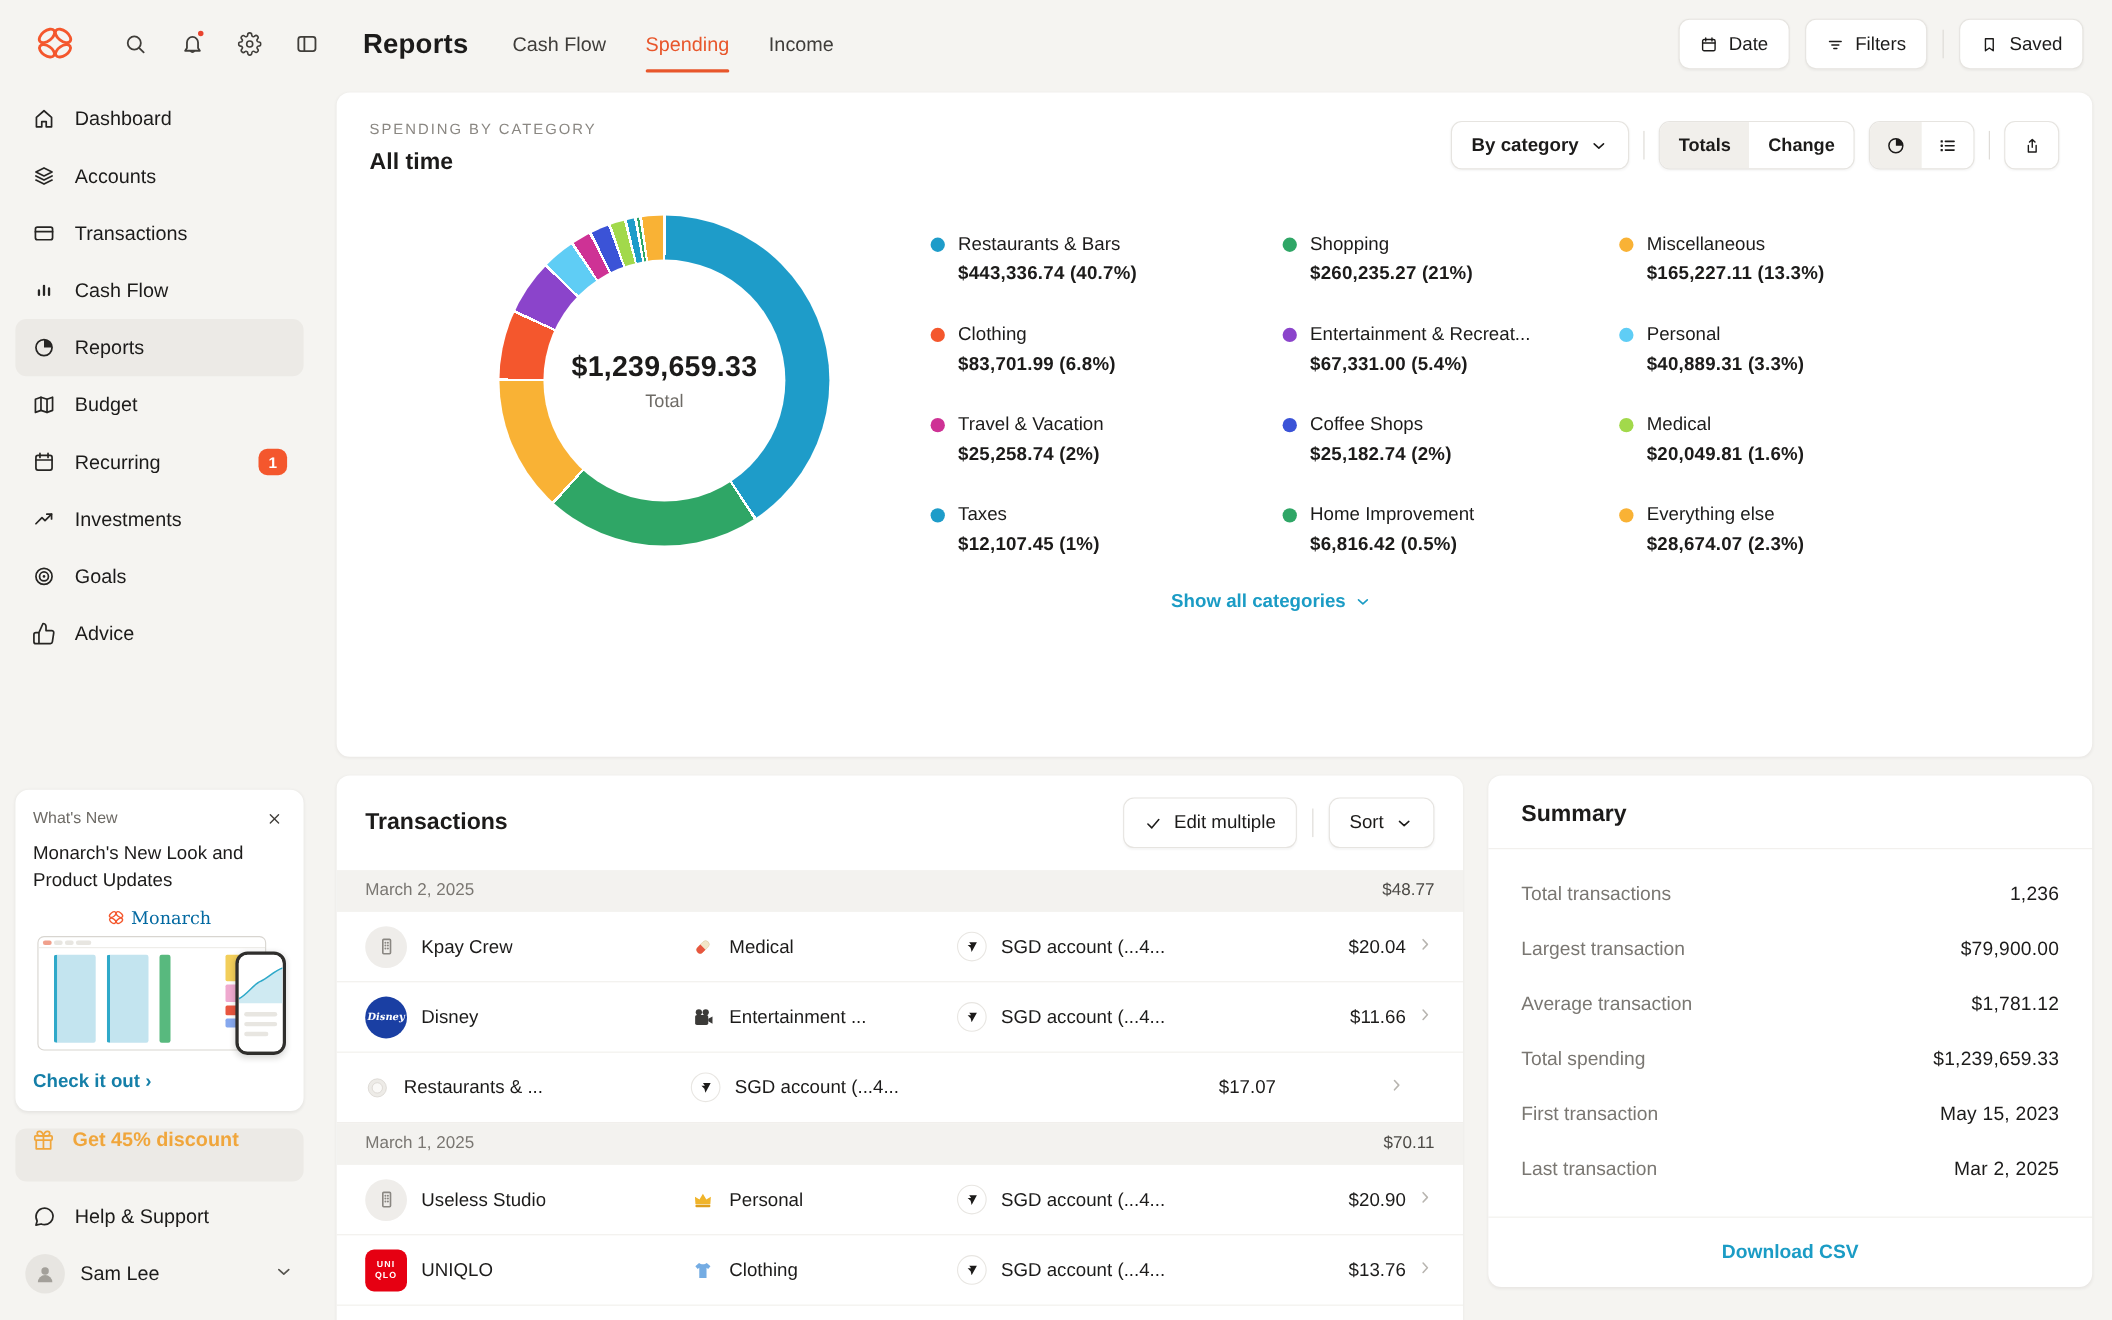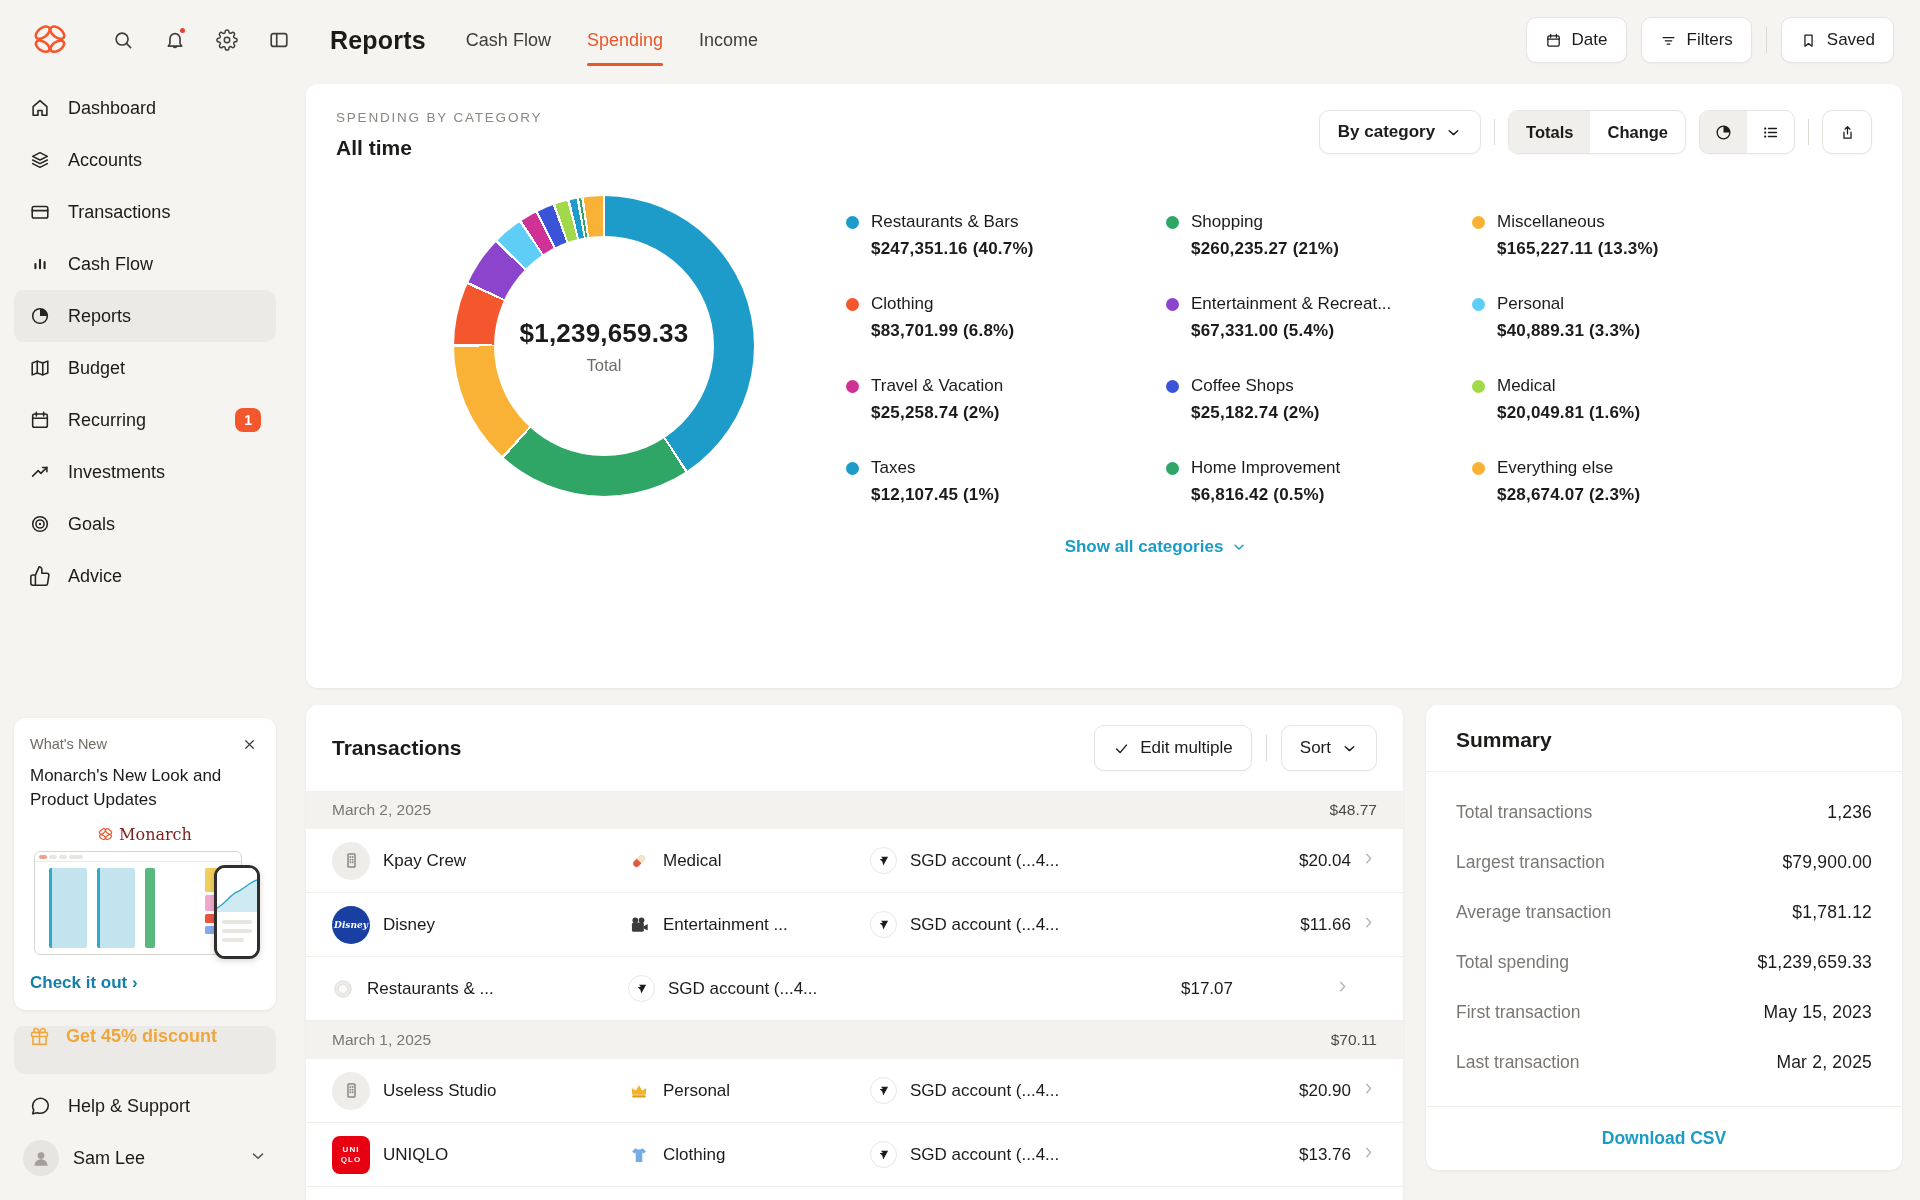--- a/index.html
+++ b/index.html
@@ -37,21 +37,21 @@
   .side-item{height:52px;border-radius:10px;display:flex;align-items:center;gap:17px;padding:0 15px;font-size:18px;color:var(--text);cursor:pointer;flex:none;}
   .side-item svg{width:22px;height:22px;flex:none;color:#262523;}
   .side-item.active{background:var(--pill);}
   .side-badge{margin-left:auto;background:var(--orange);color:#fff;font-size:14px;font-weight:700;padding:4px 9px;border-radius:8px;}
 
   .wn-card{margin-top:auto;background:#fff;border-radius:12px;padding:15px 16px 17px;box-shadow:0 1px 3px rgba(27,25,22,.07);}
   .wn-head{display:flex;align-items:center;justify-content:space-between;color:#6E6B66;font-size:14.5px;}
   .wn-close{width:22px;height:22px;display:flex;align-items:center;justify-content:center;color:#403E3A;cursor:pointer;}
   .wn-close svg{width:15px;height:15px;}
   .wn-title{font-size:17px;line-height:1.4;margin-top:9px;color:var(--text);}
-  .wn-brand{display:flex;align-items:center;justify-content:center;gap:6px;margin:13px 0 7px;font-family:"DejaVu Serif","Liberation Serif",serif;font-size:16px;color:#7f1d1d;}
+  .wn-brand{display:flex;align-items:center;justify-content:center;gap:6px;margin:13px 0 7px;font-family:"DejaVu Serif","Liberation Serif",serif;font-size:16px;color:#0369a1;}
   .wn-shot{position:relative;height:110px;margin:0 2px;}
   .wn-browser{position:absolute;left:2px;right:16px;top:0;bottom:6px;background:#fff;border:1px solid #D8D5D0;border-radius:6px;overflow:hidden;}
   .wn-browser .bar{height:10px;border-bottom:1px solid #EDEBE7;display:flex;align-items:center;gap:2px;padding:0 4px;}
   .wn-browser .bar i{width:8px;height:4px;border-radius:2px;background:#E8E6E1;}
   .wn-browser .bar i.r{background:#F0A08C;}
   .wn-flow{display:flex;gap:10px;padding:6px 6px 0 14px;height:86px;}
   .wn-col{border-radius:2px;}
   .wn-minis{display:flex;flex-direction:column;gap:3px;margin-left:auto;margin-right:4px;}
   .wn-minis i{display:block;border-radius:1.5px;}
   .wn-phone{position:absolute;right:-2px;top:14px;width:46px;height:94px;background:#fff;border:3px solid #2F2E2C;border-radius:11px;overflow:hidden;box-shadow:0 2px 6px rgba(27,25,22,.18);}
@@ -115,21 +115,21 @@
   .m-icon.uniqlo{background:#E60012;border-radius:8px;flex-direction:column;}
   .m-icon.uniqlo span{display:block;color:#fff;font-size:8px;font-weight:700;letter-spacing:1px;line-height:1.15;}
   .c-icon{width:22px;height:22px;flex:none;}
   .c-icon svg{width:22px;height:22px;}
   .w-icon{width:27px;height:27px;border-radius:50%;background:#fff;border:1px solid #E8E6E2;display:flex;align-items:center;justify-content:center;flex:none;}
   .w-icon svg{width:14px;height:14px;}
   .tx-amount{text-align:right;font-size:17px;}
   .tx-chev{color:#B8B5B0;justify-self:end;}
   .tx-chev svg{width:17px;height:17px;}
 
-  .sum-card{width:476px;flex:none;}
+  .sum-card{width:549px;flex:none;}
   .sum-head{padding:23px 30px 19px;font-size:21px;font-weight:700;border-bottom:1px solid var(--rowline);}
   .sum-body{padding:15px 30px 6px;}
   .sum-row{display:flex;align-items:center;justify-content:space-between;padding:14.5px 0;font-size:17.5px;}
   .sum-label{color:var(--muted);}
   .sum-value{color:var(--text);font-weight:500;letter-spacing:.2px;}
   .sum-foot{border-top:1px solid var(--rowline);margin-top:13px;padding:21px 0;text-align:center;color:var(--teal);font-weight:700;font-size:17.5px;cursor:pointer;}
   .ellip{white-space:nowrap;overflow:hidden;text-overflow:clip;}
 </style>
 </head>
 <body>
@@ -434,21 +434,21 @@
             <div class="donut" id="donut" style="background: conic-gradient(rgb(255, 255, 255) 0deg, rgb(255, 255, 255) 0.5deg, rgb(30, 156, 201) 0.5deg, rgb(30, 156, 201) 146.167deg, rgb(255, 255, 255) 146.167deg, rgb(255, 255, 255) 147.167deg, rgb(47, 166, 102) 147.167deg, rgb(47, 166, 102) 221.842deg, rgb(255, 255, 255) 221.842deg, rgb(255, 255, 255) 222.842deg, rgb(249, 178, 53) 222.842deg, rgb(249, 178, 53) 269.77deg, rgb(255, 255, 255) 269.77deg, rgb(255, 255, 255) 270.77deg, rgb(244, 87, 45) 270.77deg, rgb(244, 87, 45) 294.275deg, rgb(255, 255, 255) 294.275deg, rgb(255, 255, 255) 295.275deg, rgb(139, 68, 203) 295.275deg, rgb(139, 68, 203) 313.734deg, rgb(255, 255, 255) 313.734deg, rgb(255, 255, 255) 314.734deg, rgb(95, 205, 245) 314.734deg, rgb(95, 205, 245) 325.626deg, rgb(255, 255, 255) 325.626deg, rgb(255, 255, 255) 326.626deg, rgb(206, 50, 149) 326.626deg, rgb(206, 50, 149) 332.833deg, rgb(255, 255, 255) 332.833deg, rgb(255, 255, 255) 333.833deg, rgb(59, 83, 215) 333.833deg, rgb(59, 83, 215) 340.041deg, rgb(255, 255, 255) 340.041deg, rgb(255, 255, 255) 341.041deg, rgb(162, 217, 75) 341.041deg, rgb(162, 217, 75) 345.806deg, rgb(255, 255, 255) 345.806deg, rgb(255, 255, 255) 346.806deg, rgb(30, 156, 201) 346.806deg, rgb(30, 156, 201) 349.41deg, rgb(255, 255, 255) 349.41deg, rgb(255, 255, 255) 350.41deg, rgb(47, 166, 102) 350.41deg, rgb(47, 166, 102) 351.212deg, rgb(255, 255, 255) 351.212deg, rgb(255, 255, 255) 352.212deg, rgb(249, 178, 53) 352.212deg, rgb(249, 178, 53) 359.5deg, rgb(255, 255, 255) 359.5deg, rgb(255, 255, 255) 360deg);"></div>
             <div class="donut-hole">
               <div class="donut-total">$1,239,659.33</div>
               <div class="donut-sub">Total</div>
             </div>
           </div>
           <div class="legend">
             <div class="legend-grid" id="legend-grid">
                 <div class="li">
                   <span class="li-dot" style="background:#1E9CC9"></span>
-                  <span><span class="li-name">Restaurants &amp; Bars</span><br><span class="li-val" style="display:inline-block">$247,351.16 (40.7%)</span></span>
+                  <span><span class="li-name">Restaurants &amp; Bars</span><br><span class="li-val" style="display:inline-block">$443,336.74 (40.7%)</span></span>
                 </div>
                 <div class="li">
                   <span class="li-dot" style="background:#2FA666"></span>
                   <span><span class="li-name">Shopping</span><br><span class="li-val" style="display:inline-block">$260,235.27 (21%)</span></span>
                 </div>
                 <div class="li">
                   <span class="li-dot" style="background:#F9B235"></span>
                   <span><span class="li-name">Miscellaneous</span><br><span class="li-val" style="display:inline-block">$165,227.11 (13.3%)</span></span>
                 </div>
                 <div class="li">

